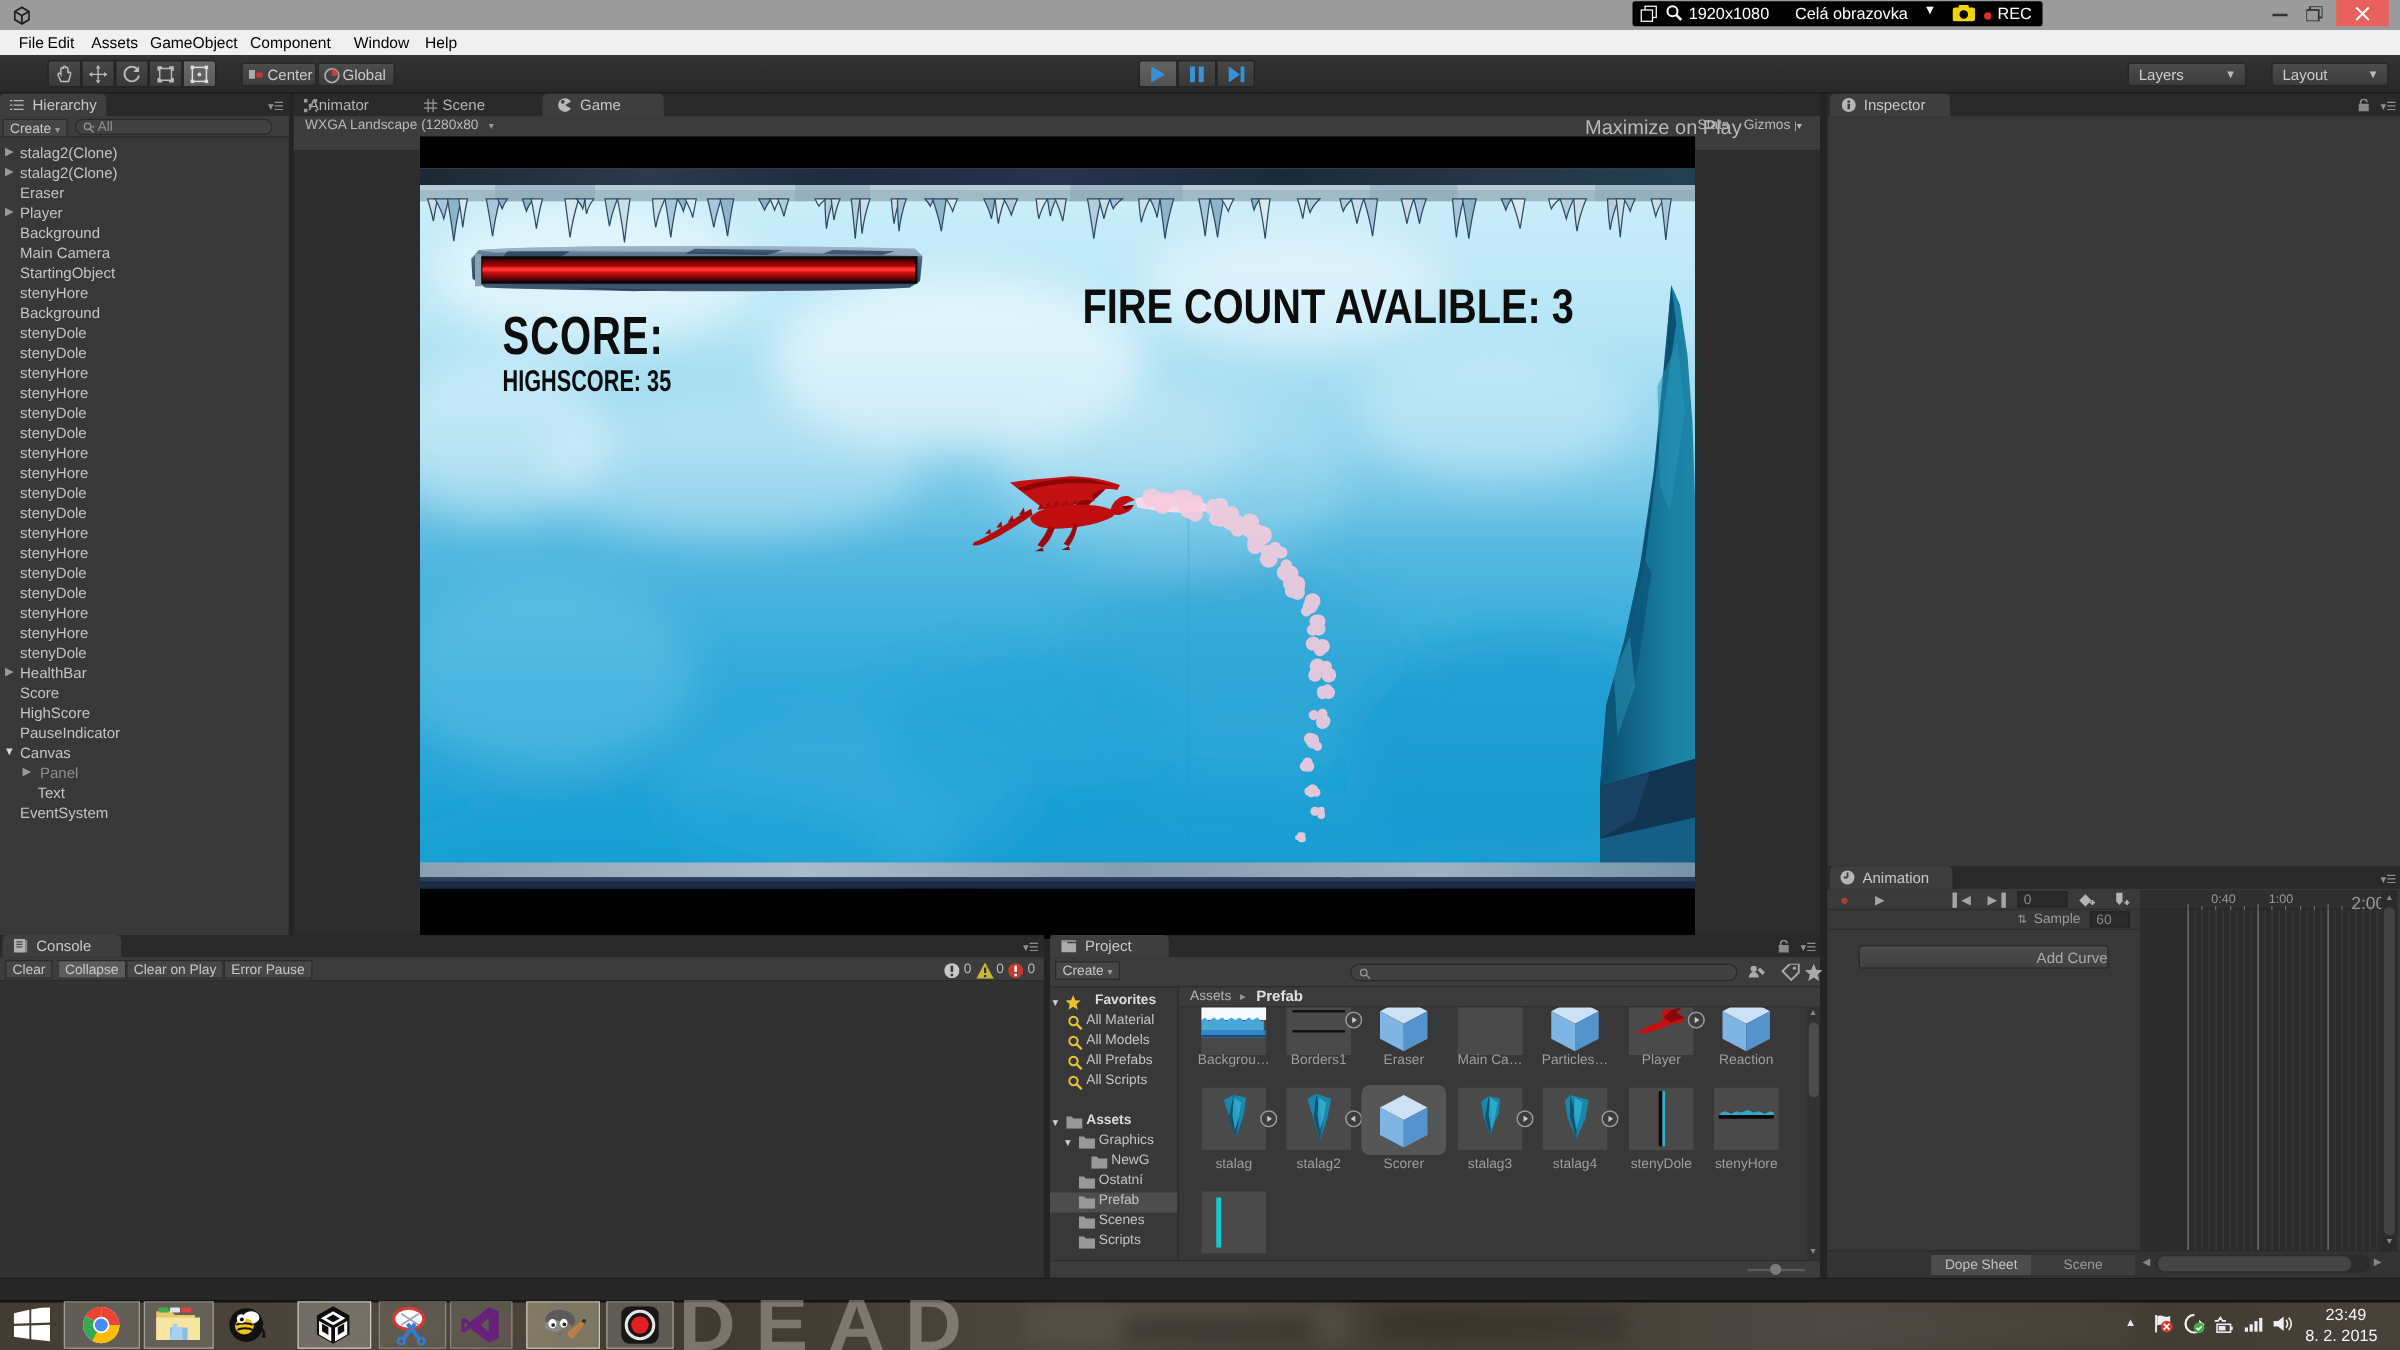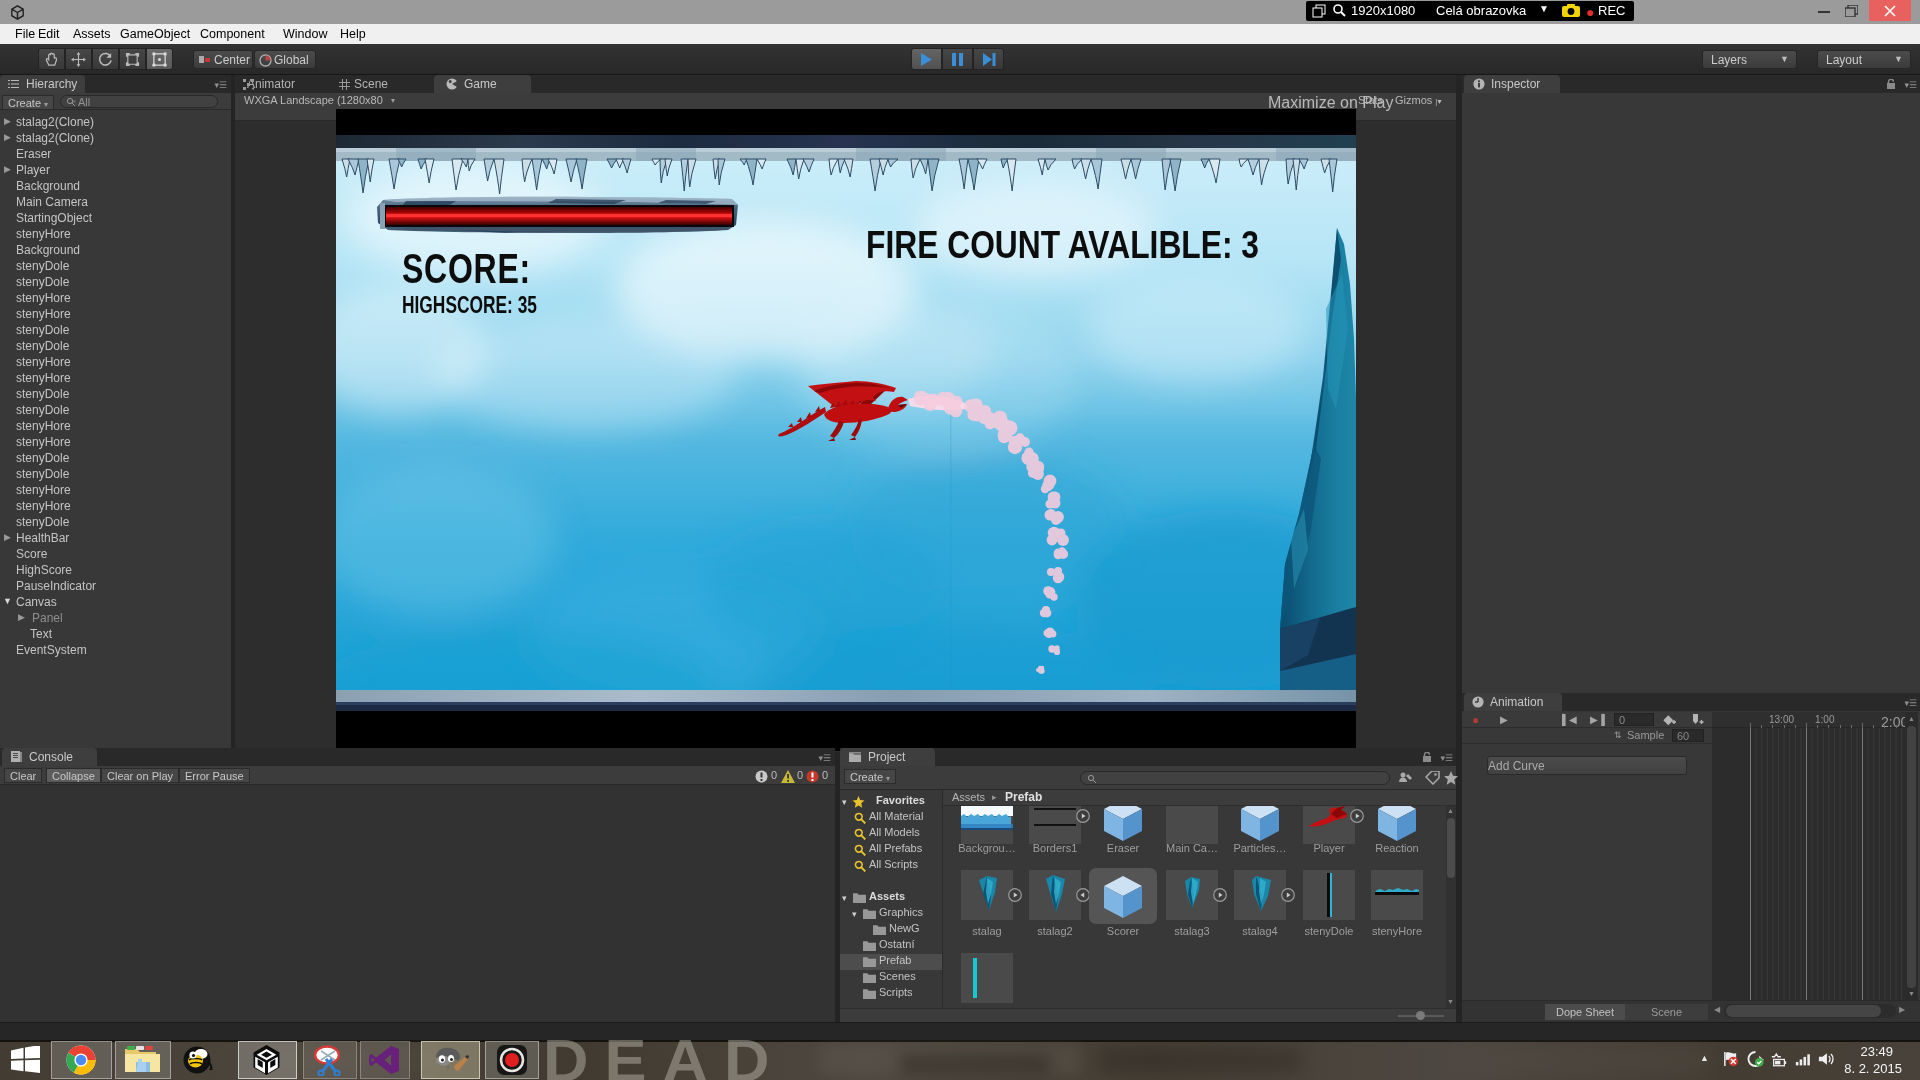--- a/index.html
+++ b/index.html
@@ -962,21 +962,21 @@
         </svg>
  </div>
  <div class="abs" style="left:0;top:35px;width:250px;height:16px;background:#383838;border-bottom:1px solid #2d2d2d">
   <span class="abs" style="left:152px;top:2px;color:#999;font-size:9px">⇅</span>
   <span class="abs" style="left:165px;top:1px;color:#9a9a9a;font-size:11px">Sample</span>
   <div class="abs" style="left:210px;top:1px;width:32px;height:13px;background:#2a2a2a;border:1px solid #222">
           <span class="abs" style="left:4px;top:0;font-size:11px;color:#888">60</span>
         </div>
  </div>
  <div class="abs" style="left:250px;top:19px;width:193px;height:16px;background:#2f2f2f;border-bottom:1px solid #262626">
-  <span class="abs" style="left:57px;top:2px;font-size:10px;color:#9a9a9a">13:00</span>
+  <span class="abs" style="left:57px;top:2px;font-size:10px;color:#9a9a9a">0:40</span>
   <span class="abs" style="left:103px;top:2px;font-size:10px;color:#9a9a9a">1:00</span>
   <span class="abs" style="left:169px;top:2px;font-size:14px;color:#9a9a9a">2:00</span>
   <svg class="abs" style="left:0;top:11px" width="193" height="5" viewBox="0 0 193 5">
           <g fill="#6a6a6a">
             <rect x="38" y="0" width="1" height="5"></rect>
             <rect x="94" y="0" width="1" height="5"></rect>
             <rect x="150" y="0" width="1" height="5"></rect>
             <rect x="49" y="2" width="1" height="3"></rect>
             <rect x="60" y="2" width="1" height="3"></rect>
             <rect x="72" y="2" width="1" height="3"></rect>
@@ -985,21 +985,21 @@
             <rect x="116" y="2" width="1" height="3"></rect>
             <rect x="128" y="2" width="1" height="3"></rect>
             <rect x="139" y="2" width="1" height="3"></rect>
             <rect x="161" y="2" width="1" height="3"></rect>
             <rect x="172" y="2" width="1" height="3"></rect>
             <rect x="184" y="2" width="1" height="3"></rect>
           </g>
         </svg>
  </div>
  <div class="abs" style="left:0;top:51px;width:250px;height:256px;background:#383838"></div>
- <div class="abs" style="left:25px;top:63px;width:200px;height:19px;background:linear-gradient(#4b4b4b,#414141);border:1px solid #2a2a2a;border-radius:3px;text-align:left;line-height:18px;font-size:12px;color:#aaa">Add Curve</div>
+ <div class="abs" style="left:25px;top:63px;width:200px;height:19px;background:linear-gradient(#4b4b4b,#414141);border:1px solid #2a2a2a;border-radius:3px;text-align:right;line-height:18px;font-size:12px;color:#aaa">Add Curve</div>
  <svg class="abs" style="left:250px;top:35px" width="193" height="272" viewBox="0 0 193 272">
         <rect width="193" height="272" fill="#2c2c2c"></rect>
 <rect x="38.0" y="0" width="1" height="272" fill="#3b3b3b"></rect>
 <rect x="43.6" y="0" width="1" height="272" fill="#3b3b3b"></rect>
 <rect x="49.2" y="0" width="1" height="272" fill="#3b3b3b"></rect>
 <rect x="54.8" y="0" width="1" height="272" fill="#3b3b3b"></rect>
 <rect x="60.4" y="0" width="1" height="272" fill="#3b3b3b"></rect>
 <rect x="66.0" y="0" width="1" height="272" fill="#3b3b3b"></rect>
 <rect x="71.6" y="0" width="1" height="272" fill="#3b3b3b"></rect>
 <rect x="77.2" y="0" width="1" height="272" fill="#3b3b3b"></rect>

